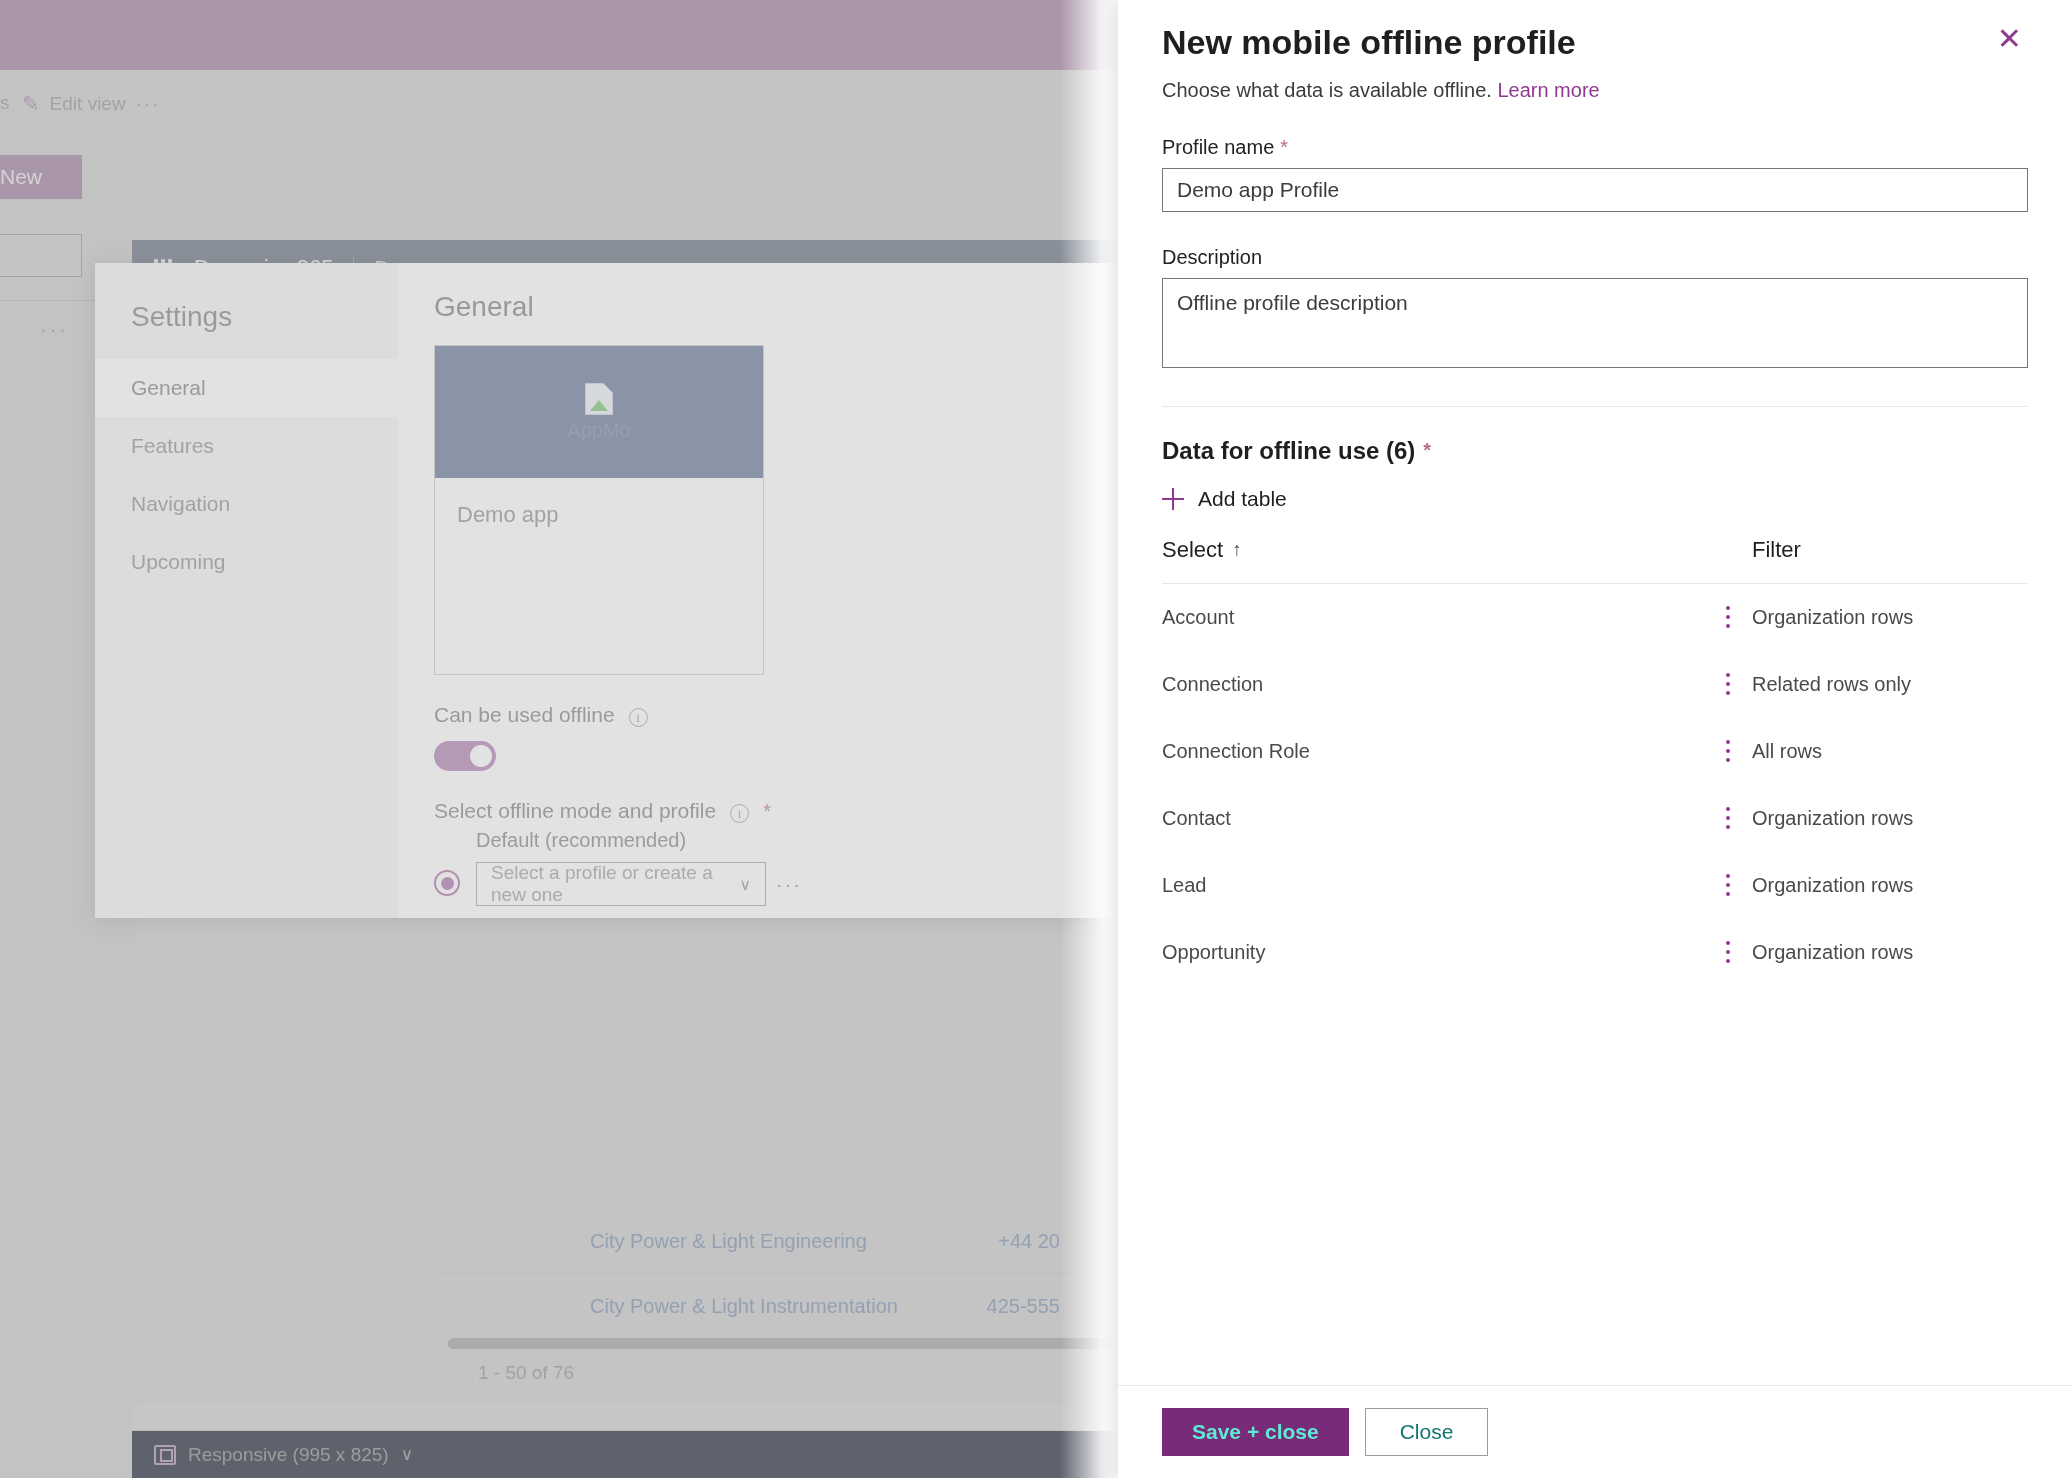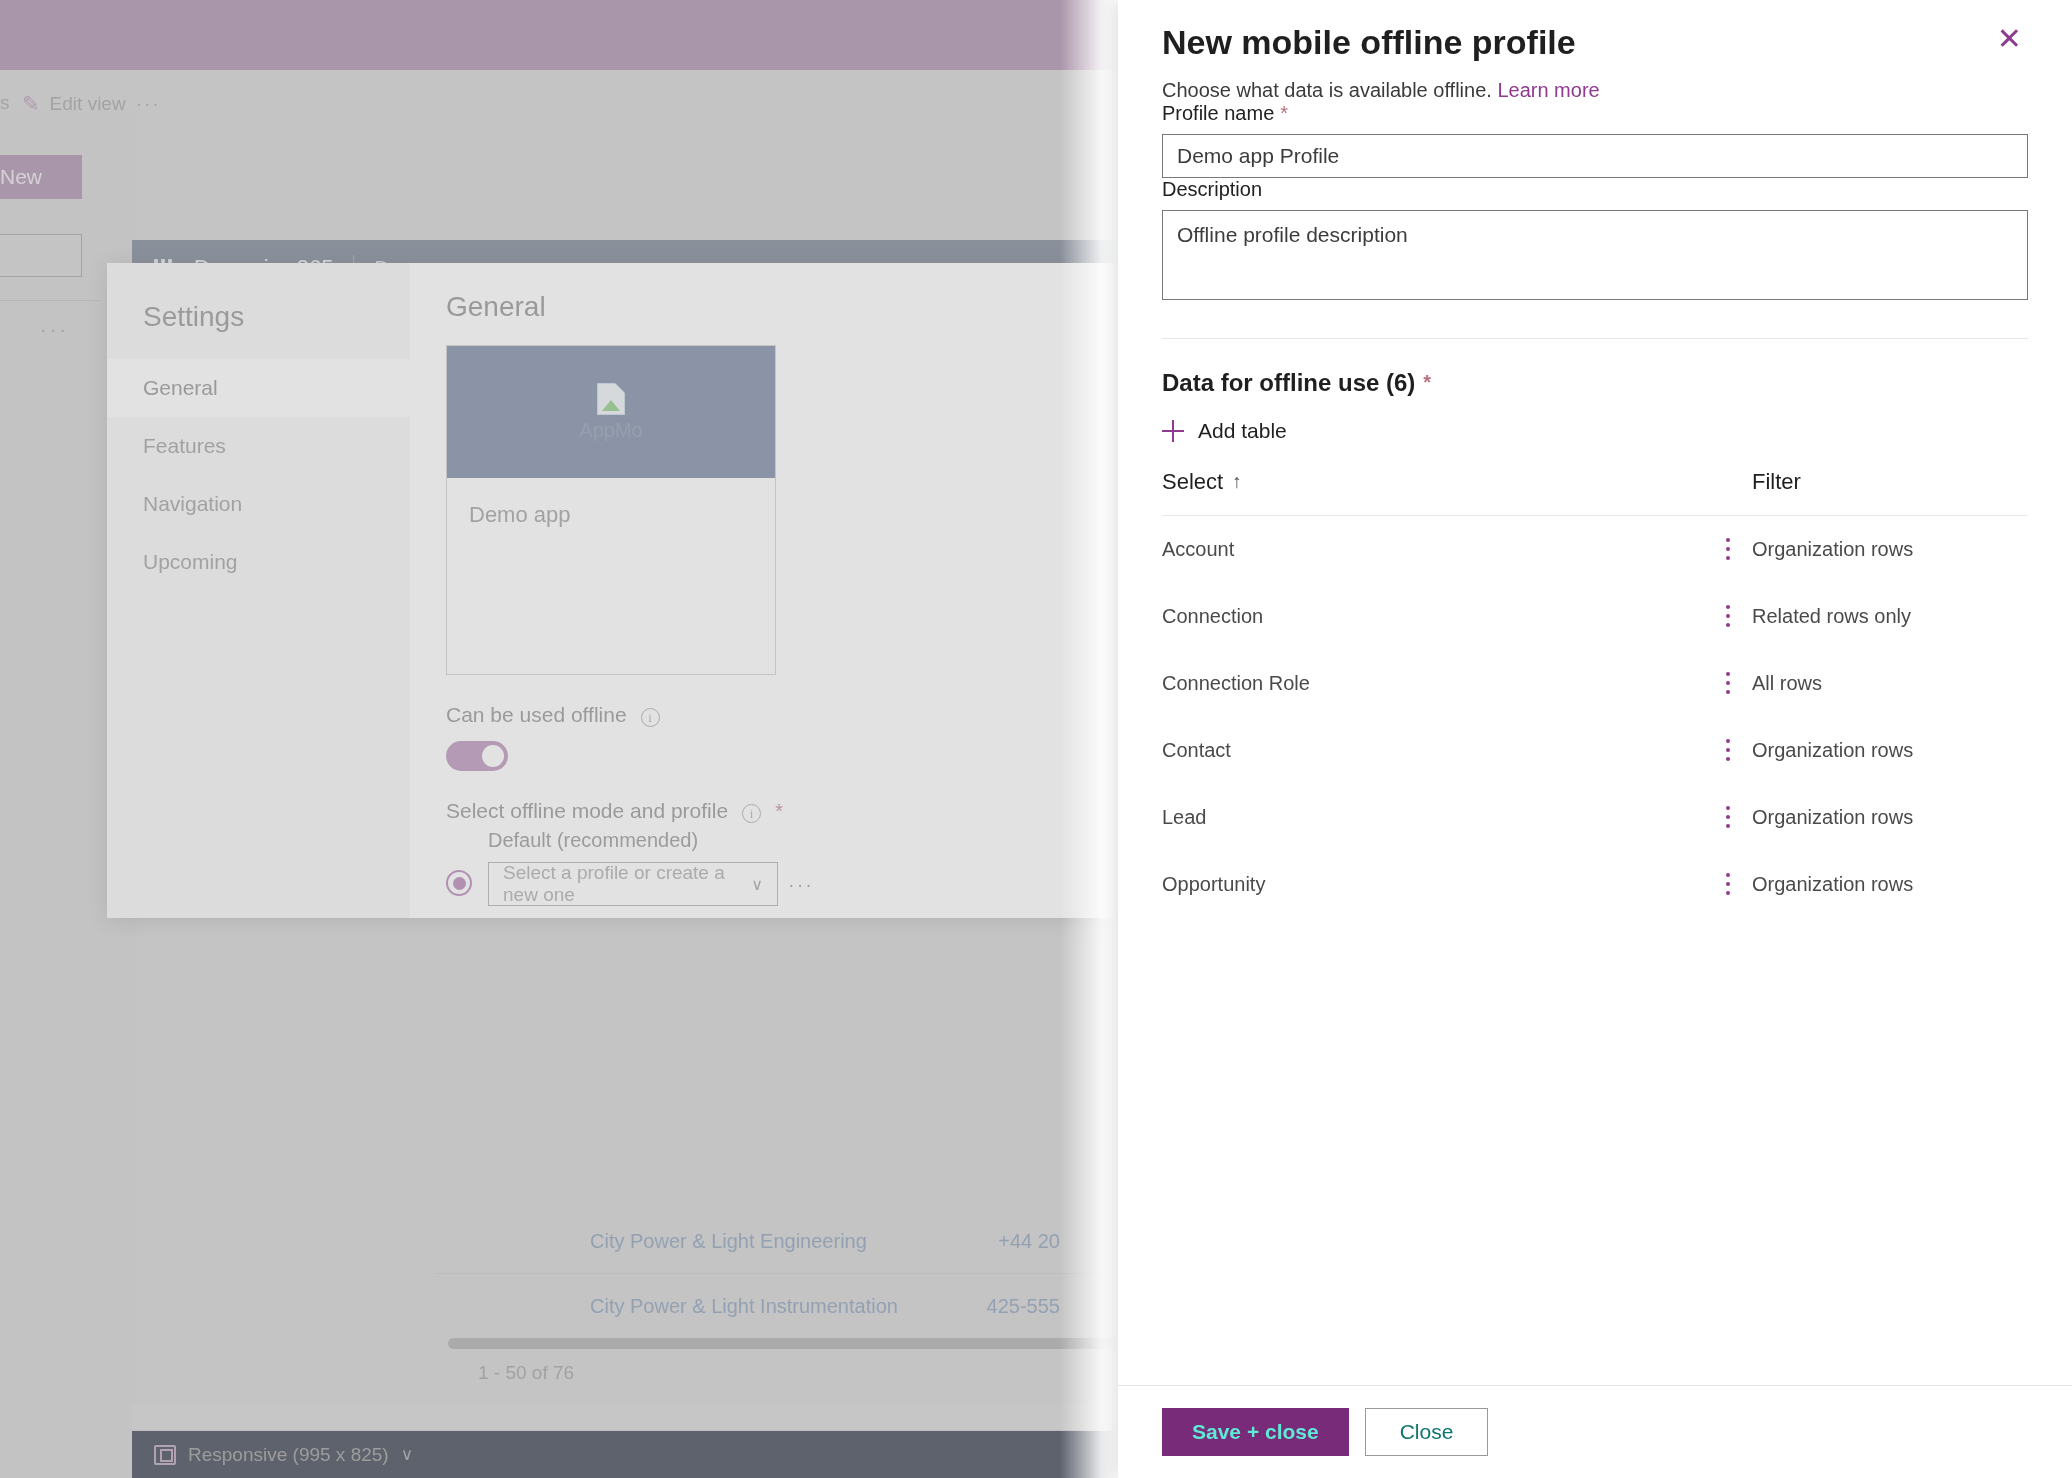--- a/index.html
+++ b/index.html
@@ -107,21 +107,20 @@
   .resp-icon::after { content:""; position:absolute; right:1px; bottom:1px; width:9px; height:9px; border:2px solid #a68ba6; }
   .chev-sm { color: #8a8a8a; font-size: 17px; }
 
   
   #settings-modal {
     position: absolute; left: 95px; top: 263px; width: 1025px; height: 655px;
     background: #ffffff;
     box-shadow: 0 2px 18px rgba(0,0,0,0.16);
     display: flex;
     overflow: hidden;
-    margin-left: 12px;
   }
   .settings-nav {
     width: 303px; background: #f5f5f5; flex: 0 0 303px; padding-top: 14px;
   }
   .settings-heading {
     font-size: 28px; color: #7d7d7d; padding: 24px 0 26px 36px; font-weight: 400;
   }
   .settings-item {
     font-size: 21px; color: #8a8a8a; padding: 17px 0 17px 36px;
   }
@@ -208,21 +207,21 @@
   }
   .panel-scroll { flex: 1; padding: 22px 44px 0 44px; overflow: hidden; position: relative; }
   .panel-head { display: flex; align-items: flex-start; justify-content: space-between; }
   .panel-title { font-size: 34px; color: #1f1f1f; font-weight: 600; line-height: 1.2; }
   .close-x {
     font-size: 30px; color: #8d3c8d; line-height: 1; cursor: pointer;
     padding: 2px 6px; font-weight: 300;
   }
   .panel-sub { font-size: 20px; color: #3b3b3b; margin-top: 16px; }
   .panel-sub a { color: #8f3a8f; text-decoration: none; }
-  .field-label { font-size: 20px; color: #222; display: flex; align-items: center; gap: 6px; }
+  .field-label { font-size: 20px; color: #222; margin-top: 34px; display: flex; align-items: center; gap: 6px; }
   .txt-input {
     margin-top: 9px; width: 100%; height: 44px; border: 1px solid #777;
     font-size: 21px; color: #3c3c3c; padding: 0 14px;
     font-family: "Liberation Sans", sans-serif; background: #fff;
   }
   .txt-area {
     margin-top: 9px; width: 100%; height: 90px; border: 1px solid #777;
     font-size: 21px; color: #3c3c3c; padding: 10px 14px; resize: none;
     font-family: "Liberation Sans", sans-serif; background: #fff;
     line-height: 1.3;

